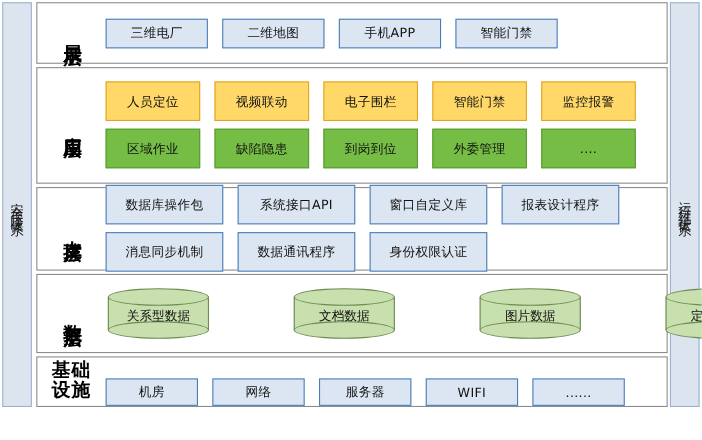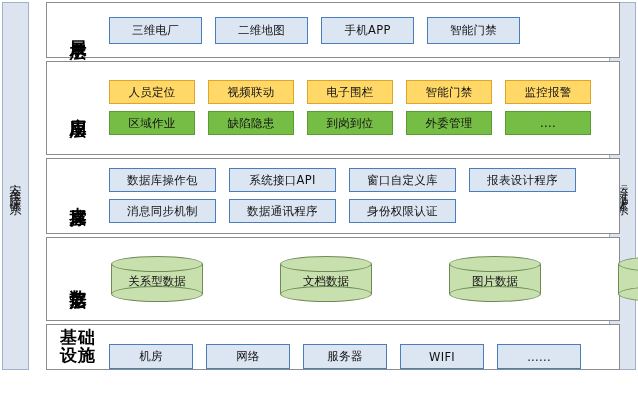--- a/index.html
+++ b/index.html
@@ -53,21 +53,21 @@
     align-items:center;
     justify-content:center;
     font-size:12px;
     letter-spacing:1px;
     color:#1a1a1a;
   }
 
   
   .stack{
     position:absolute;
-    left:46px;
+    left:33px;
     top:2px;
     width:574px;
     height:368px;
     box-sizing:border-box;
     display:flex;
     flex-direction:column;
     gap:3px;
   }
 
   .layer{
@@ -116,21 +116,21 @@
     padding:0 6px 0 0;
   }
   .row{
     display:flex;
     justify-content:flex-start;
     gap:13px;
   }
 
   
   .node{
-    height:24px;
+    height:36px;
     box-sizing:border-box;
     display:flex;
     align-items:center;
     justify-content:center;
     font-size:11.5px;
     color:#111;
     letter-spacing:0.3px;
     white-space:nowrap;
   }
   .node.blue{

